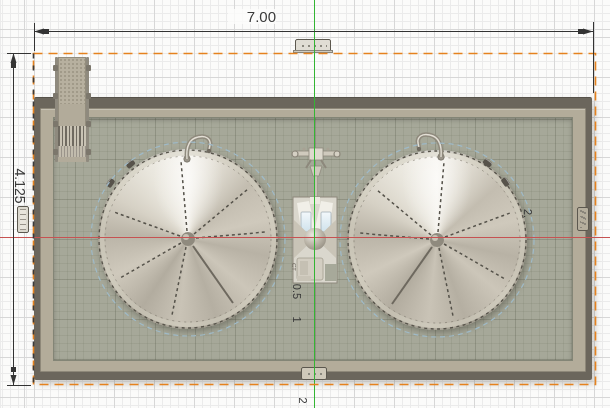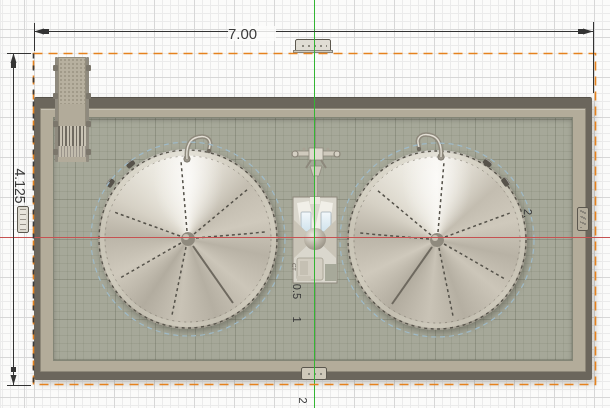--- a/index.html
+++ b/index.html
@@ -74,21 +74,21 @@
     box-shadow:inset 0 1px 0 rgba(255,255,255,.45);}
   .pipe{position:absolute;z-index:3;}
   
   .tweeter{position:absolute;left:291px;top:196px;width:50px;height:92px;z-index:3;}
   .bracket{position:absolute;left:290px;top:144px;width:52px;height:56px;z-index:3;}
   
   .overlay{position:absolute;inset:0;z-index:4;pointer-events:none;}
   
   .lbl{position:absolute;z-index:5;color:#3a3a3a;line-height:1;white-space:nowrap;}
   .lbl.rot{transform:rotate(90deg);}
-  #w-label{left:228px;top:9px;width:48px;text-align:left;font-size:15px;background:rgba(251,251,250,.85);margin-top:17px;}
+  #w-label{left:228px;top:9px;width:48px;text-align:right;font-size:15px;background:rgba(251,251,250,.85);}
   #h-label{left:-6px;top:178px;width:50px;height:16px;text-align:center;font-size:14px;}
   .aux{font-size:11px;width:26px;text-align:center;}
   #aux0{left:283px;top:286px;}
   #aux1{left:283px;top:314px;}
   #aux2{left:289px;top:395px;}
   #aux3{left:514px;top:208px;}
   #ct-label{left:287px;top:267px;width:14px;font-size:6px;color:#6c675d;z-index:4;}
 </style>
 </head>
 <body>

